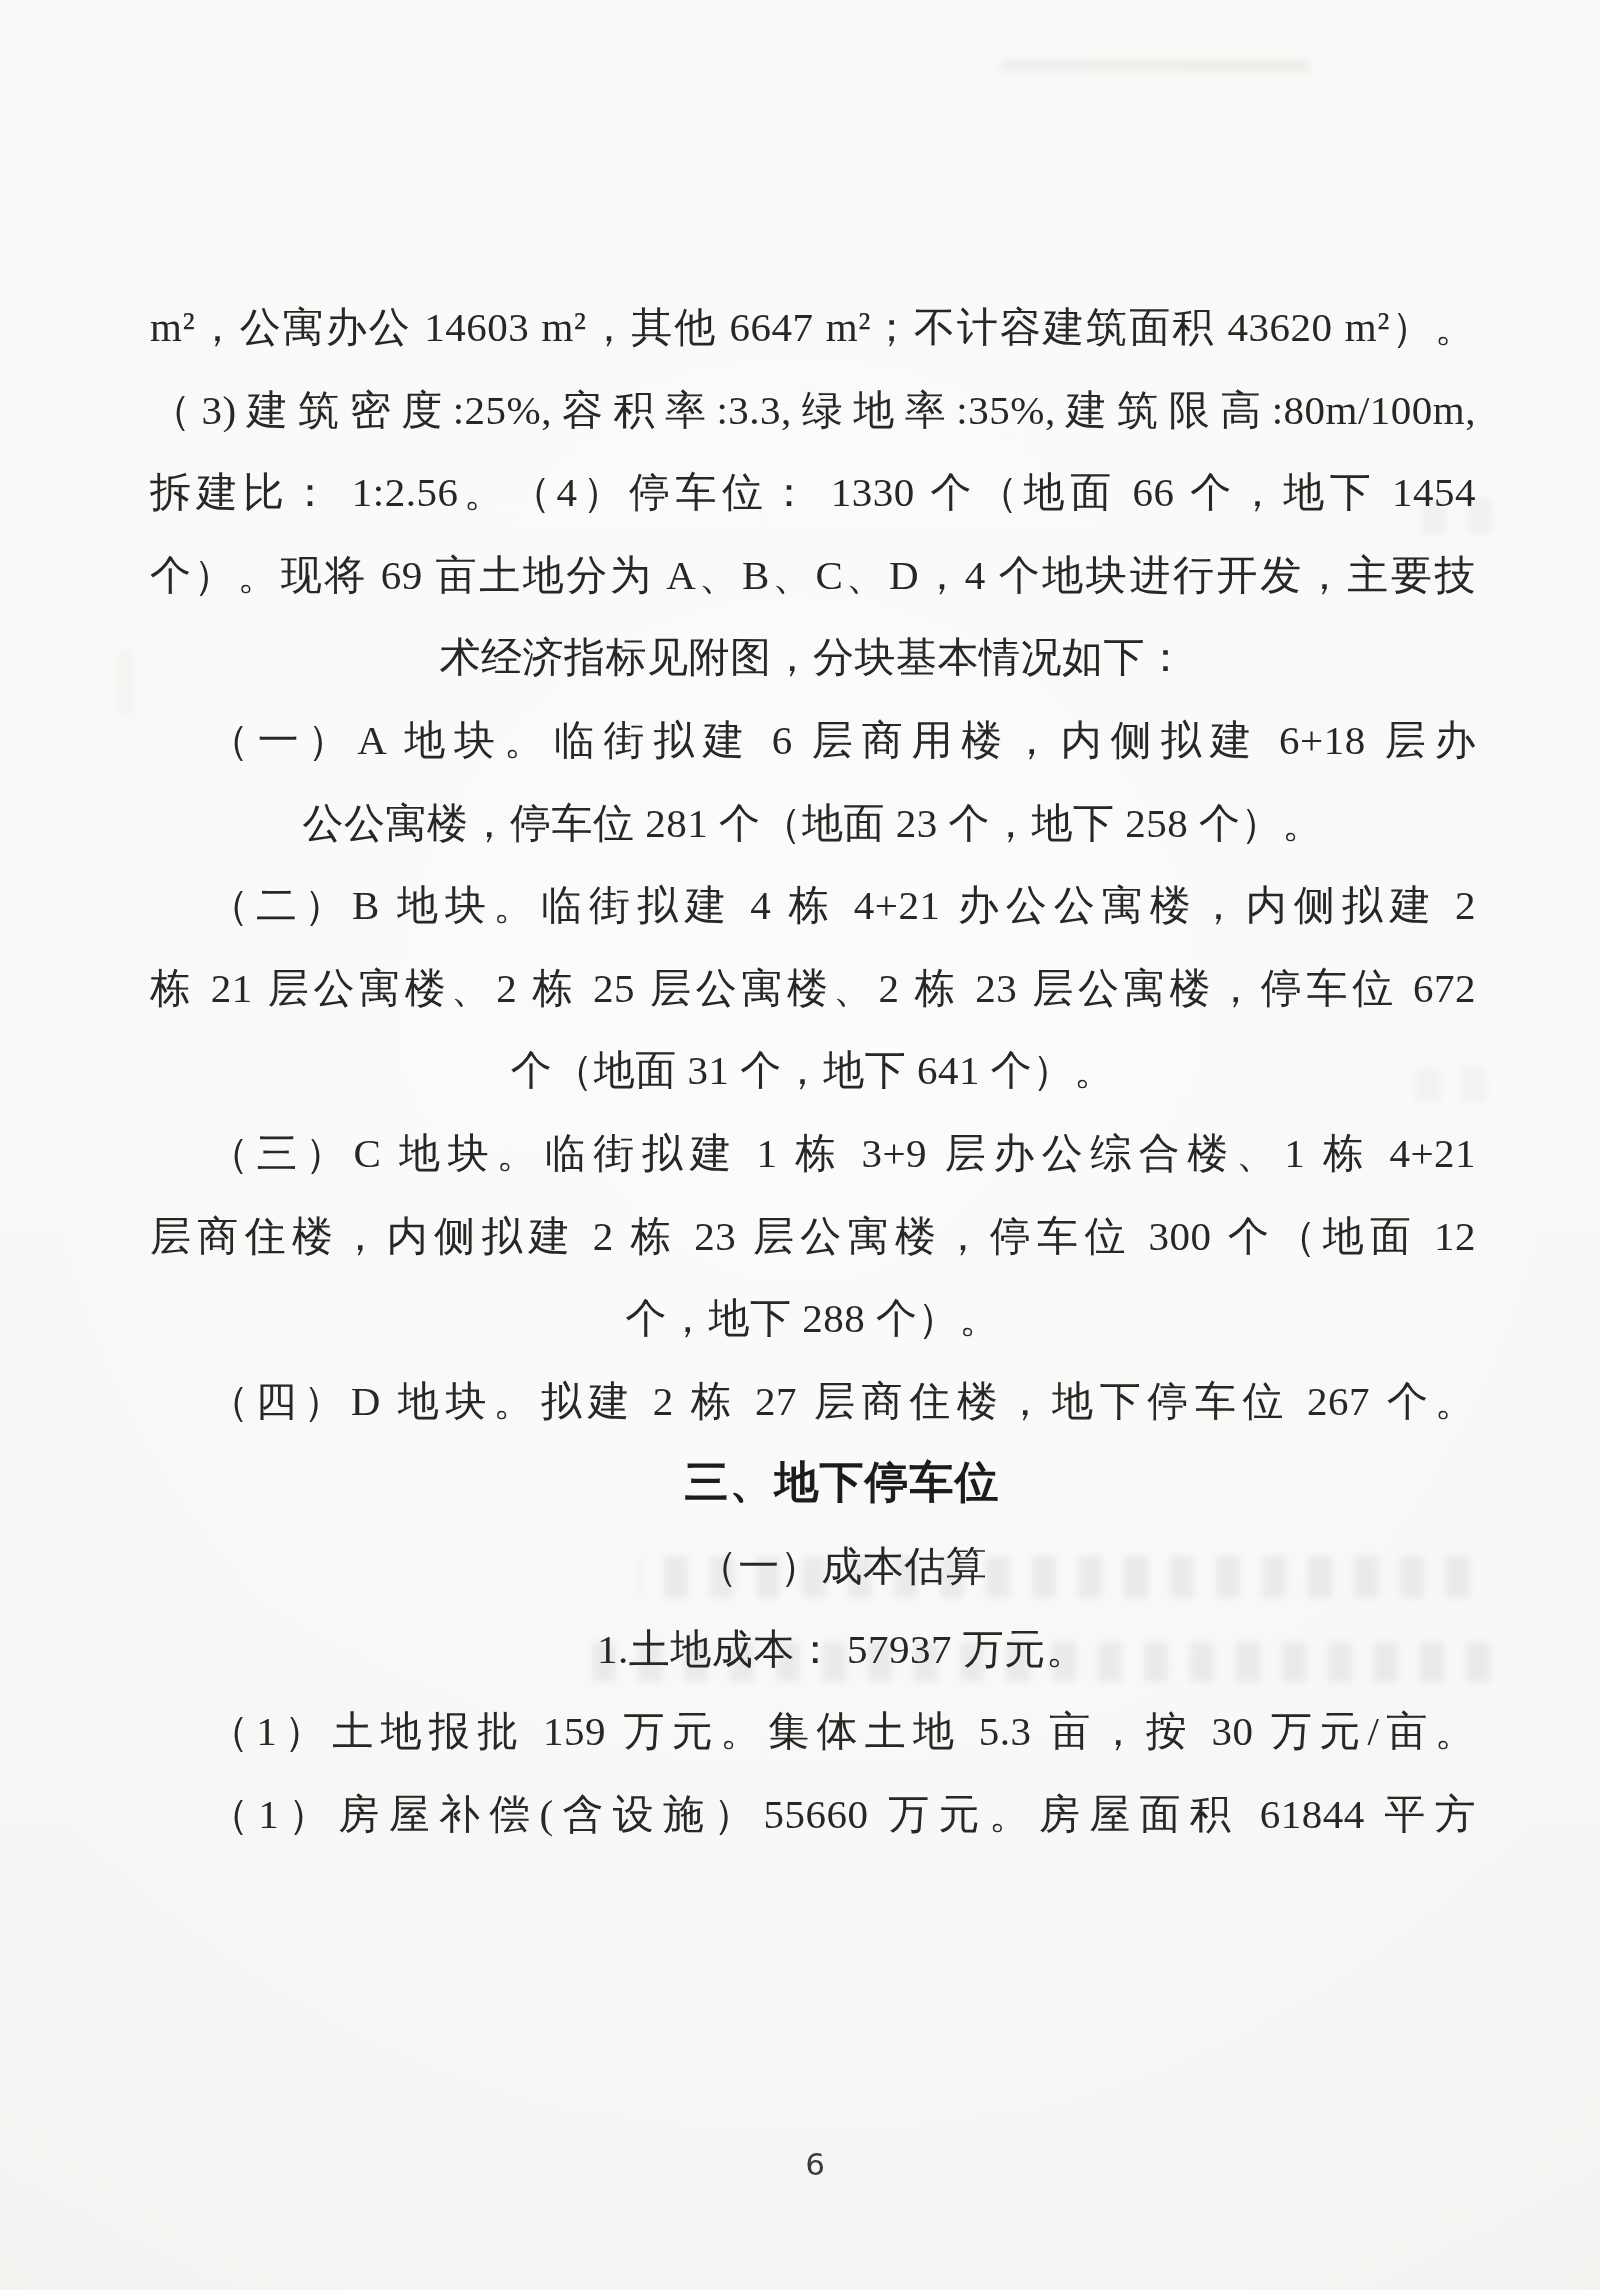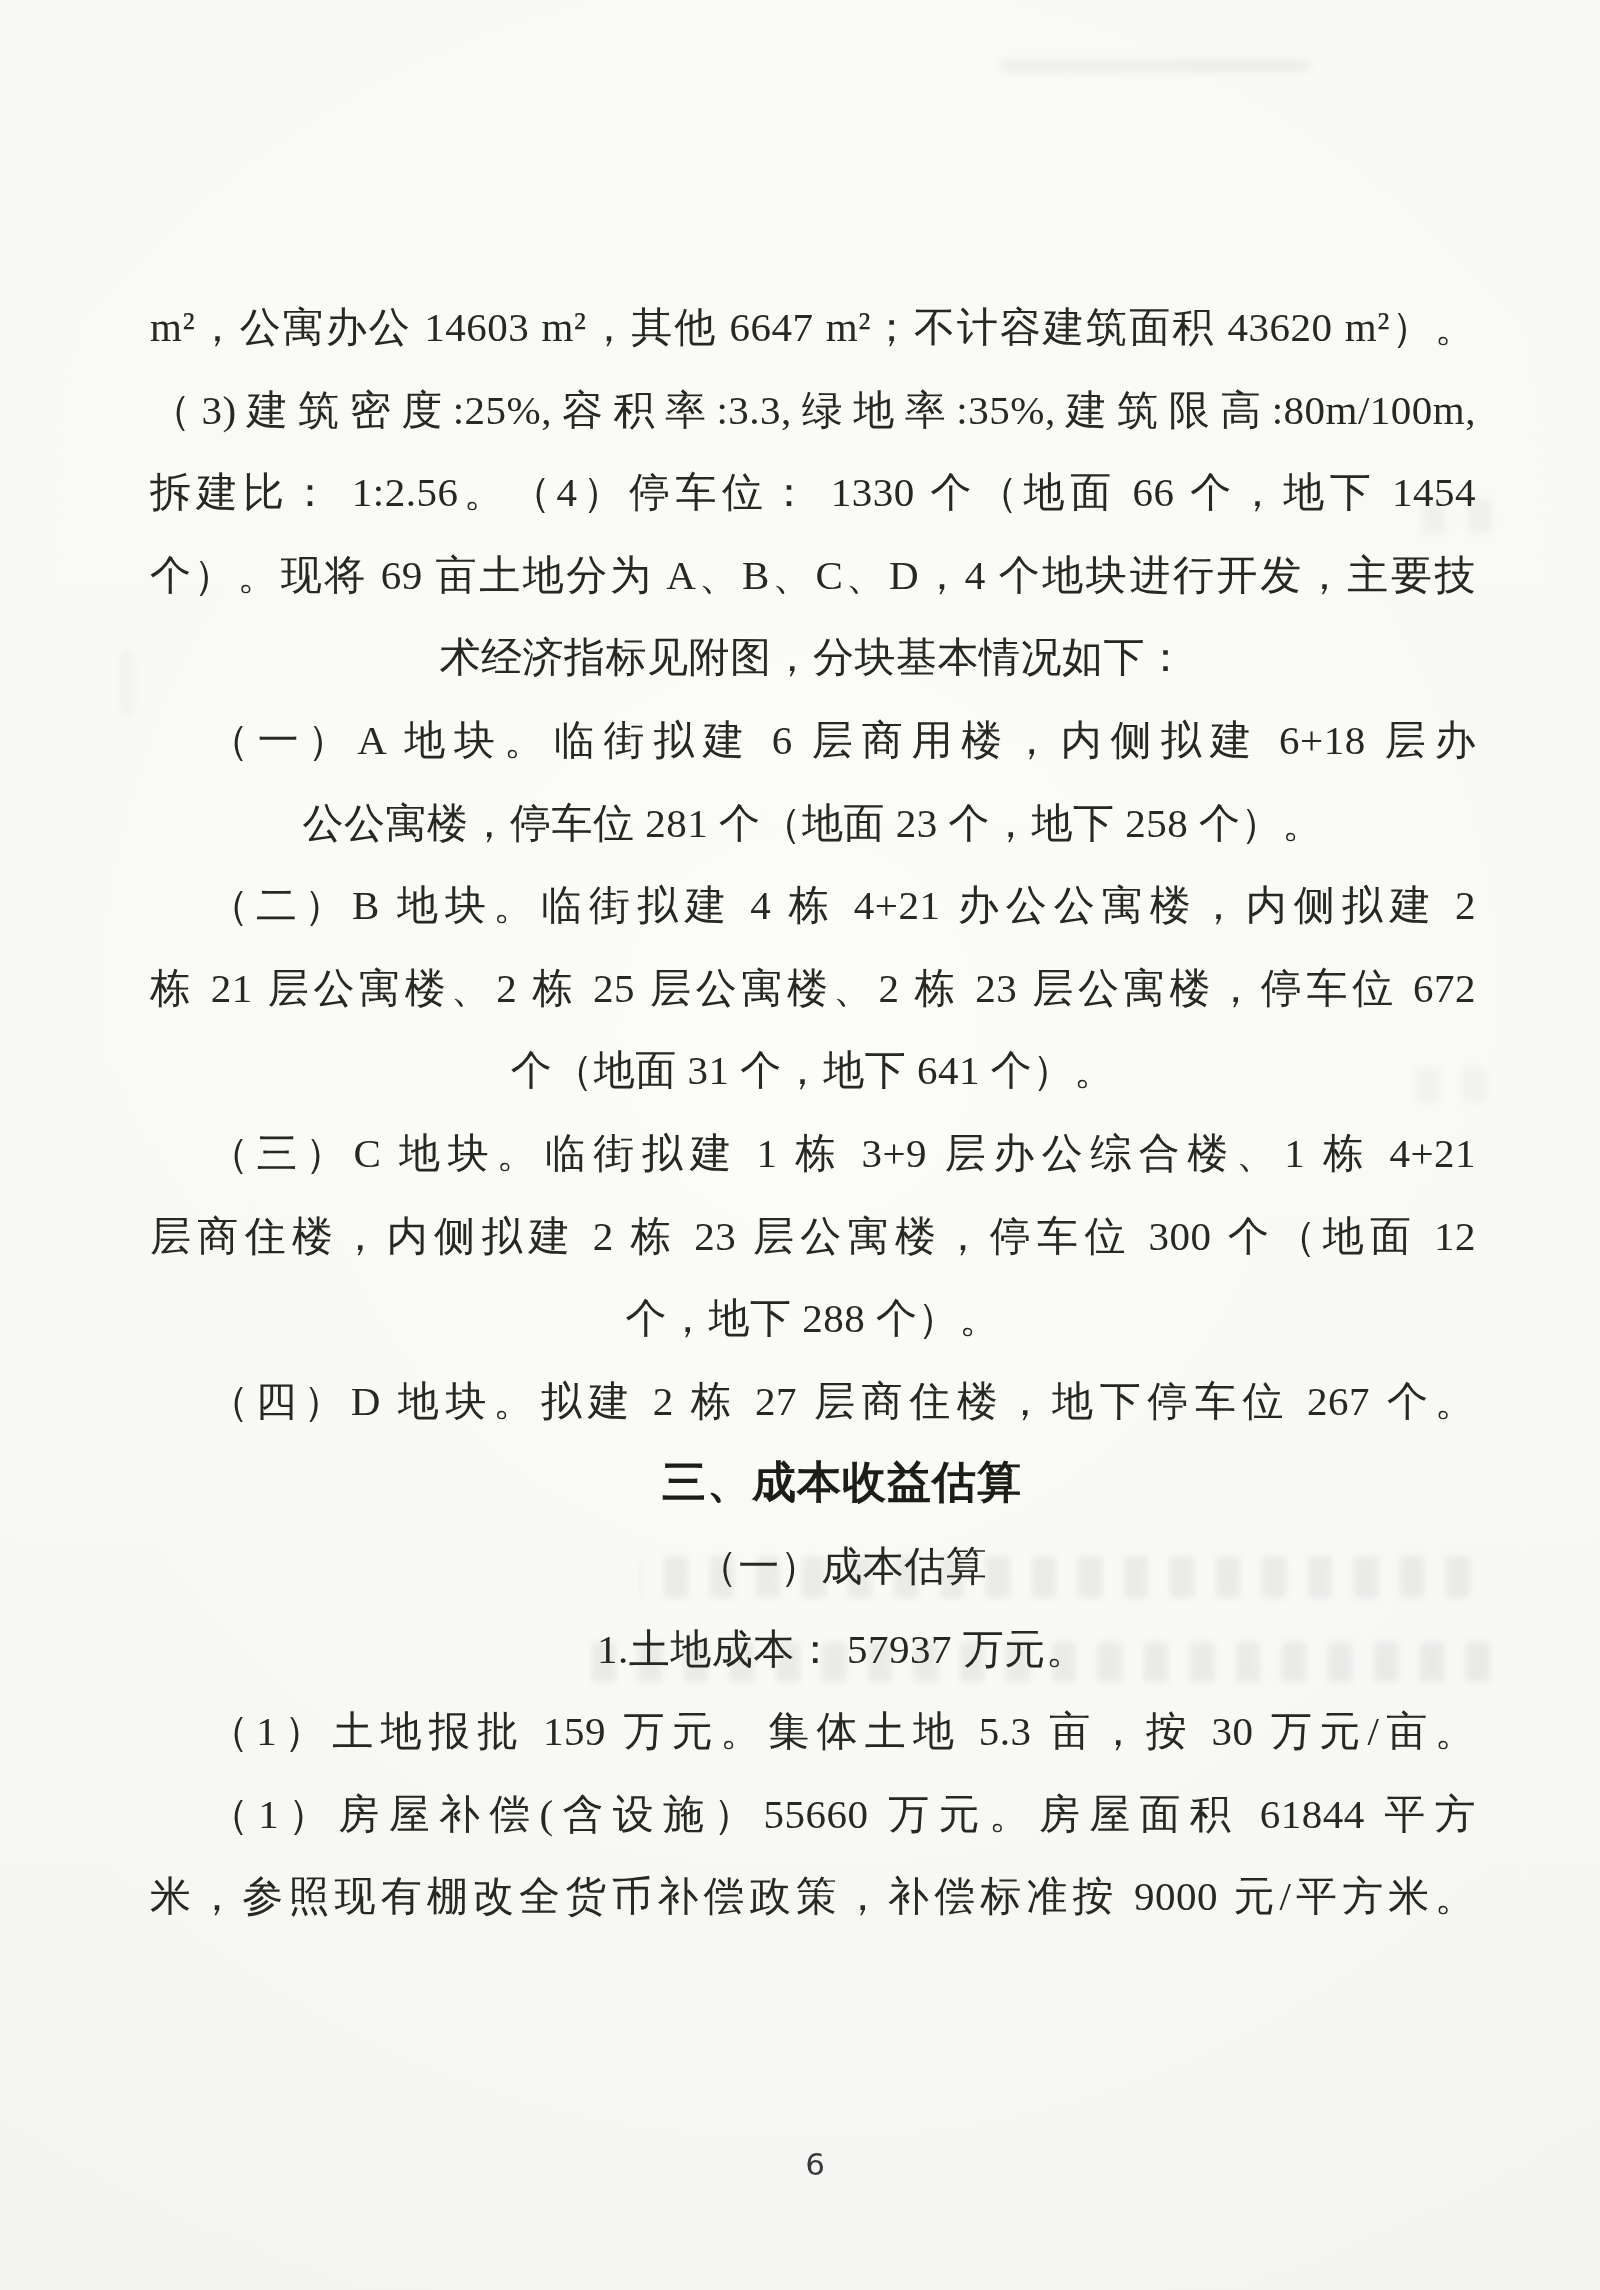--- a/index.html
+++ b/index.html
@@ -72,21 +72,20 @@
     <div class="line">术经济指标见附图，分块基本情况如下：</div>
     <div class="line justify indent">（一）A 地块。临街拟建 6 层商用楼，内侧拟建 6+18 层办</div>
     <div class="line">公公寓楼，停车位 281 个（地面 23 个，地下 258 个）。</div>
     <div class="line justify indent">（二）B 地块。临街拟建 4 栋 4+21 办公公寓楼，内侧拟建 2</div>
     <div class="line justify">栋 21 层公寓楼、2 栋 25 层公寓楼、2 栋 23 层公寓楼，停车位 672</div>
     <div class="line">个（地面 31 个，地下 641 个）。</div>
     <div class="line justify indent">（三）C 地块。临街拟建 1 栋 3+9 层办公综合楼、1 栋 4+21</div>
     <div class="line justify">层商住楼，内侧拟建 2 栋 23 层公寓楼，停车位 300 个（地面 12</div>
     <div class="line">个，地下 288 个）。</div>
     <div class="line justify indent">（四）D 地块。拟建 2 栋 27 层商住楼，地下停车位 267 个。</div>
-    <div class="line indent heading">三、成本收益估算</div>
+    <div class="line indent heading">三、地下停车位</div>
     <div class="line indent">（一）成本估算</div>
     <div class="line indent">1.土地成本： 57937 万元。</div>
     <div class="line justify indent">（1）土地报批 159 万元。集体土地 5.3 亩，按 30 万元/亩。</div>
     <div class="line justify indent">（1）房屋补偿(含设施）55660 万元。房屋面积 61844 平方</div>
-    <div class="line justify">米，参照现有棚改全货币补偿政策，补偿标准按 9000 元/平方米。</div>
   </div>
 
 <div id="footer">6</div>
 
 </body></html>

